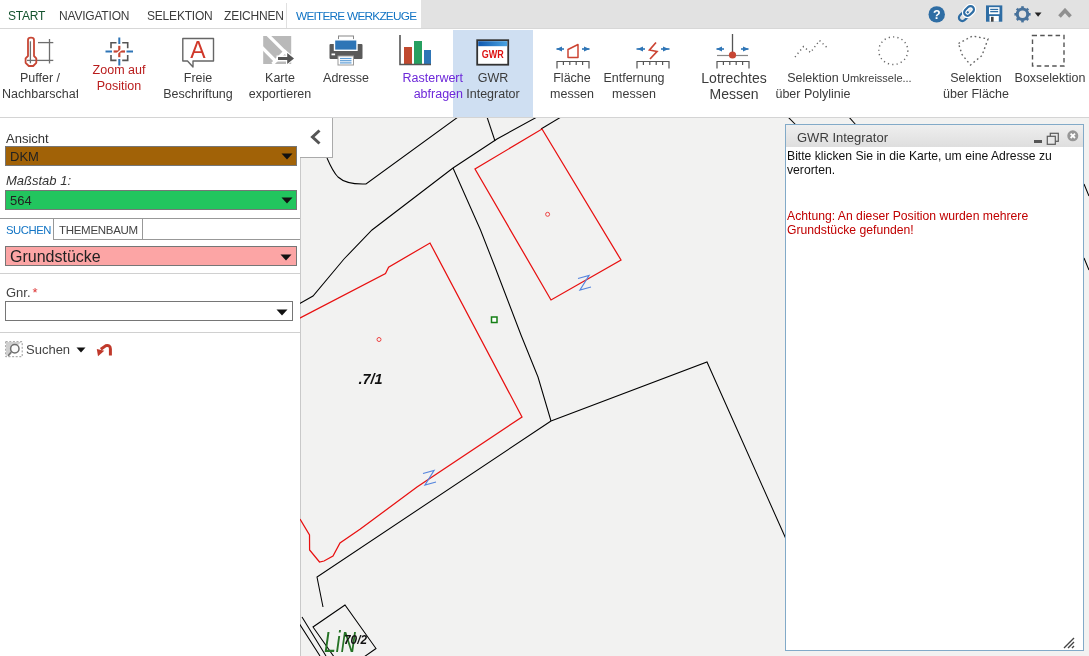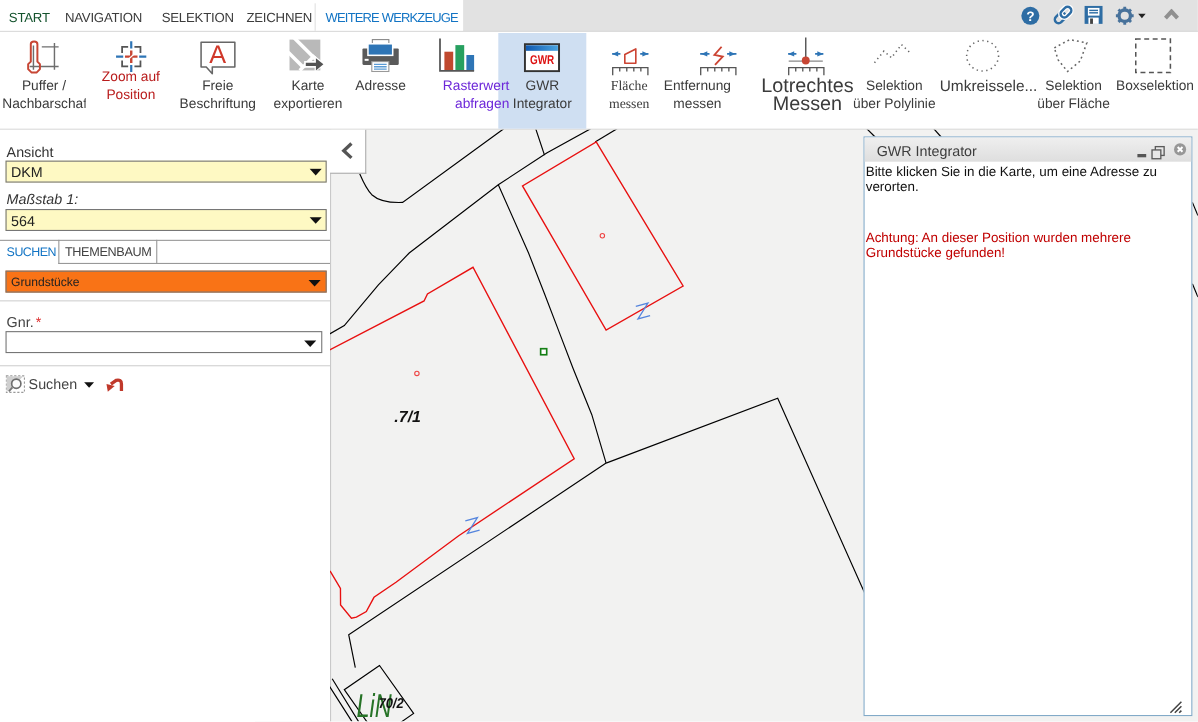--- a/index.html
+++ b/index.html
@@ -73,25 +73,25 @@
 
 <div class="abs" style="left:453px;top:30px;width:80px;height:87px;background:#cfdff2;"></div>
 
 <div class="abs" style="left:2px;top:71px;width:76px;text-align:center;font-size:12.5px;color:#3b3b3b;line-height:15.5px;overflow:hidden;white-space:nowrap;">Puffer /<br>Nachbarschaft</div>
 <div class="abs" style="left:69px;top:63px;width:100px;text-align:center;font-size:12.5px;color:#b91c1c;line-height:15.5px;">Zoom auf<br>Position</div>
 <div class="abs" style="left:148px;top:71px;width:100px;text-align:center;font-size:12.5px;color:#3b3b3b;line-height:15.5px;">Freie<br>Beschriftung</div>
 <div class="abs" style="left:230px;top:71px;width:100px;text-align:center;font-size:12.5px;color:#3b3b3b;line-height:15.5px;">Karte<br>exportieren</div>
 <div class="abs" style="left:296px;top:71px;width:100px;text-align:center;font-size:12.5px;color:#3b3b3b;line-height:15.5px;">Adresse</div>
 <div class="abs" style="left:363px;top:71px;width:100px;text-align:right;font-size:12.5px;color:#6d28d9;line-height:15.5px;">Rasterwert<br>abfragen</div>
 <div class="abs" style="left:443px;top:71px;width:100px;text-align:center;font-size:12.5px;color:#3b3b3b;line-height:15.5px;">GWR<br>Integrator</div>
-<div class="abs" style="left:522px;top:71px;width:100px;text-align:center;font-size:12.5px;color:#3b3b3b;line-height:15.5px;font-family:Liberation Serif, serif;">Fläche<br>messen</div>
+<div class="abs" style="left:522px;top:71px;width:100px;text-align:center;font-size:12.5px;color:#3b3b3b;line-height:15.5px;">Fläche<br>messen</div>
 <div class="abs" style="left:584px;top:71px;width:100px;text-align:center;font-size:12.5px;color:#3b3b3b;line-height:15.5px;">Entfernung<br>messen</div>
-<div class="abs" style="left:684px;top:71px;width:100px;text-align:center;font-size:18px;color:#3b3b3b;line-height:15.5px;">Lotrechtes<br>Messen</div>
+<div class="abs" style="left:684px;top:71px;width:100px;text-align:center;font-size:14px;color:#3b3b3b;line-height:15.5px;">Lotrechtes<br>Messen</div>
 <div class="abs" style="left:763px;top:71px;width:100px;text-align:center;font-size:12.5px;color:#3b3b3b;line-height:15.5px;">Selektion<br>über Polylinie</div>
-<div class="abs" style="left:842px;top:71px;width:101px;text-align:right;font-size:14px;color:#3b3b3b;line-height:15.5px;">Umkreissele...</div>
+<div class="abs" style="left:842px;top:71px;width:101px;text-align:left;font-size:11px;color:#3b3b3b;line-height:15.5px;">Umkreissele...</div>
 <div class="abs" style="left:926px;top:71px;width:100px;text-align:center;font-size:12.5px;color:#3b3b3b;line-height:15.5px;">Selektion<br>über Fläche</div>
 <div class="abs" style="left:1000px;top:71px;width:100px;text-align:center;font-size:12.5px;color:#3b3b3b;line-height:15.5px;">Boxselektion</div>
 
 <svg class="abs" style="left:22px;top:34px;" width="34" height="35" viewBox="0 0 34 35">
   <g stroke="#6e6e6e" stroke-width="1.3" fill="none">
     <line x1="16" y1="8.6" x2="31.3" y2="8.6"></line>
     <line x1="27.5" y1="5" x2="27.5" y2="29.5"></line>
     <line x1="5" y1="26.4" x2="31.3" y2="26.4"></line>
     <line x1="8.4" y1="7.3" x2="8.4" y2="29.3"></line>
   </g>
@@ -271,45 +271,45 @@
 </svg>
 
 <div class="abs" style="left:300px;top:118px;width:32px;height:39px;background:#fff;border-right:1px solid #aaa;border-bottom:1px solid #aaa;"></div>
 
 <svg class="abs" style="left:309px;top:129px;" width="14" height="16" viewBox="0 0 14 16">
   <path d="M10.5,1.5 L3.5,8 L10.5,14.5" fill="none" stroke="#555" stroke-width="3"></path>
 </svg>
 
 <div class="abs" style="left:6px;top:131px;font-size:13px;color:#333;">Ansicht</div>
 
-<div class="abs" style="left:5px;top:146px;width:292px;height:20px;border:1px solid #767676;background:#fef9c3;font-size:13px;color:#222;line-height:19px;padding-left:4px;box-sizing:border-box;">DKM</div>
+<div class="abs" style="left:5px;top:146px;width:292px;height:20px;border:1px solid #767676;background:#a16207;font-size:13px;color:#222;line-height:19px;padding-left:4px;box-sizing:border-box;">DKM</div>
 <svg class="abs" style="left:281px;top:153px;" width="12" height="7" viewBox="0 0 12 7">
     <path d="M0.5,0.5 L11.5,0.5 L6,6.5 Z" fill="#111"></path>
   </svg>
 
 <div class="abs" style="left:6px;top:173px;font-size:13px;color:#333;font-style:italic;">Maßstab 1:</div>
 
-<div class="abs" style="left:5px;top:190px;width:292px;height:20px;border:1px solid #767676;background:#fef9c3;font-size:13px;color:#222;line-height:19px;padding-left:4px;box-sizing:border-box;">564</div>
+<div class="abs" style="left:5px;top:190px;width:292px;height:20px;border:1px solid #767676;background:#22c55e;font-size:13px;color:#222;line-height:19px;padding-left:4px;box-sizing:border-box;">564</div>
 <svg class="abs" style="left:281px;top:197px;" width="12" height="7" viewBox="0 0 12 7">
     <path d="M0.5,0.5 L11.5,0.5 L6,6.5 Z" fill="#111"></path>
   </svg>
 
 <div class="abs" style="left:0;top:218px;width:300px;height:1px;background:#989898;"></div>
 
 <div class="abs" style="left:6px;top:224px;font-size:11.3px;letter-spacing:-0.45px;color:#1274c4;">SUCHEN</div>
 
 <div class="abs" style="left:53px;top:218px;width:1px;height:22px;background:#989898;"></div>
 
 <div class="abs" style="left:59px;top:224px;font-size:11.5px;letter-spacing:-0.3px;color:#444;">THEMENBAUM</div>
 
 <div class="abs" style="left:142px;top:218px;width:1px;height:22px;background:#989898;"></div>
 
 <div class="abs" style="left:53px;top:239px;width:247px;height:1px;background:#989898;"></div>
 
-<div class="abs" style="left:5px;top:246px;width:292px;height:20px;border:1px solid #767676;background:#f97316;font-size:11px;color:#222;line-height:20px;padding-left:4px;box-sizing:border-box;">Grundstücke</div>
+<div class="abs" style="left:5px;top:246px;width:292px;height:20px;border:1px solid #767676;background:#fca5a5;font-size:16px;color:#222;line-height:20px;padding-left:4px;box-sizing:border-box;">Grundstücke</div>
 <svg class="abs" style="left:280px;top:254px;" width="12" height="7" viewBox="0 0 12 7">
     <path d="M0.5,0.5 L11.5,0.5 L6,6.5 Z" fill="#111"></path>
   </svg>
 
 <div class="abs" style="left:0;top:273px;width:300px;height:1px;background:#d0d0d0;"></div>
 
 <div class="abs" style="left:6px;top:285px;font-size:13px;color:#444;">Gnr.<span style="color:#d33;margin-left:2px;">*</span></div>
 
 <div class="abs" style="left:5px;top:301px;width:288px;height:20px;border:1px solid #767676;background:#fff;box-sizing:border-box;"></div>
 <svg class="abs" style="left:276px;top:309px;" width="12" height="7" viewBox="0 0 12 7">

